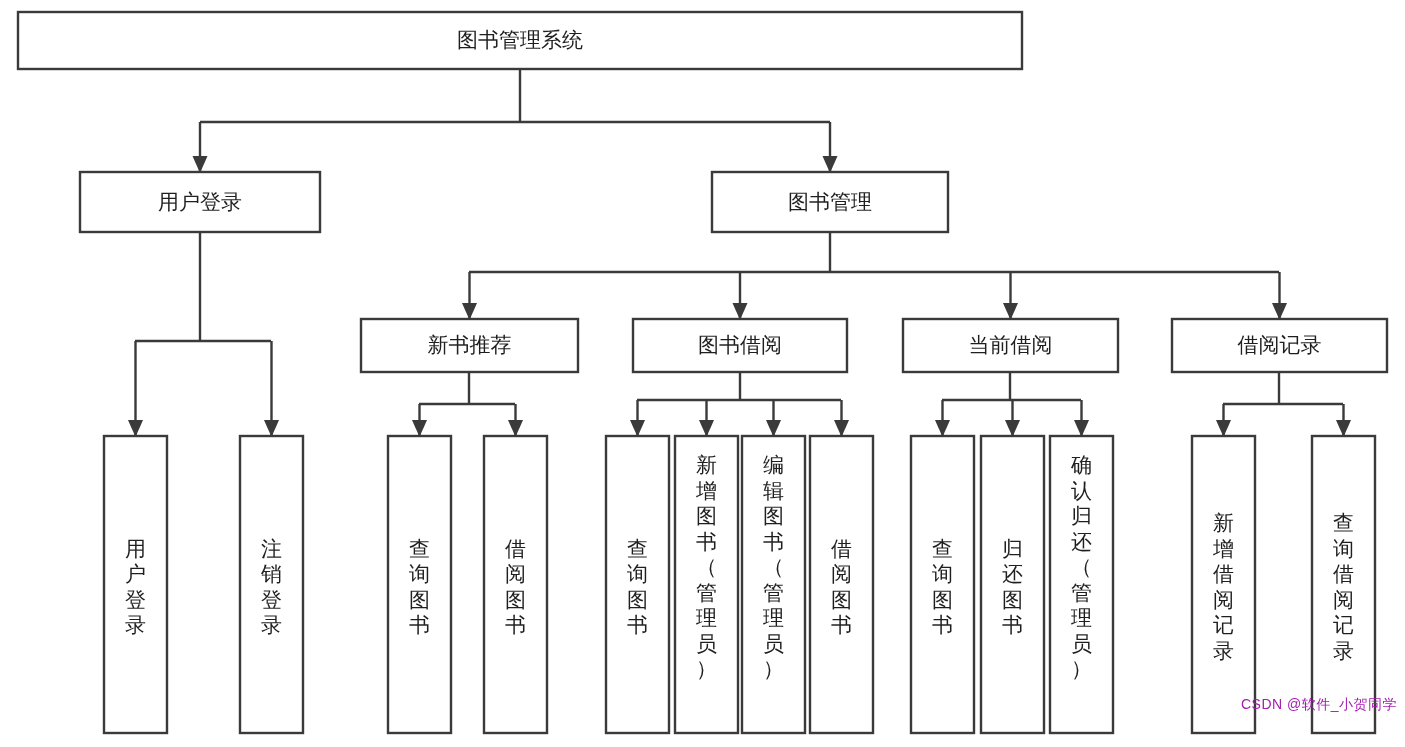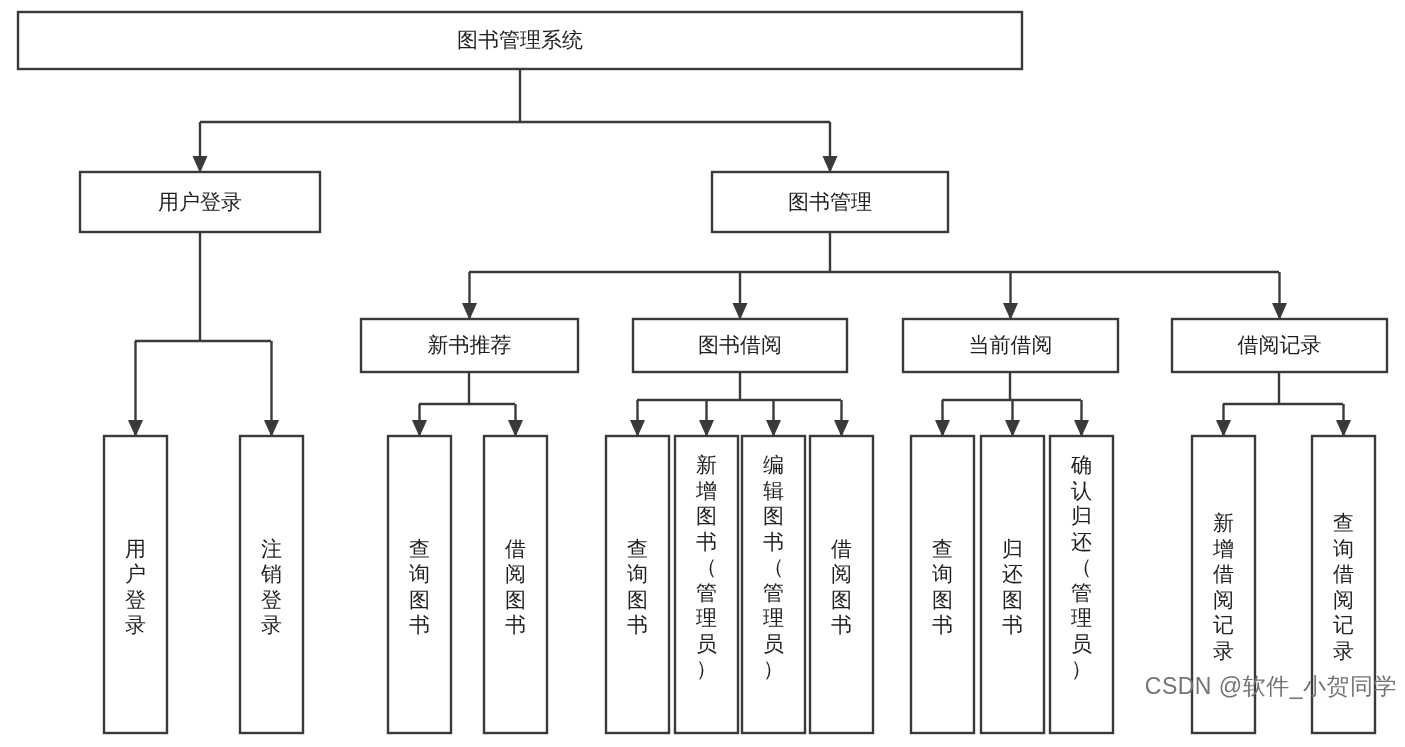--- a/index.html
+++ b/index.html
@@ -50,24 +50,24 @@
   }
   .node-label-v {
     font-family: "Liberation Sans", "DejaVu Sans", sans-serif;
     font-size: 21px;
     fill: #1f1f1f;
     text-anchor: middle;
   }
   .watermark {
     position: absolute;
     right: 8px;
-    bottom: 18px;
-    font-family: "Liberation Sans", "DejaVu Sans", sans-serif;
-    font-size: 23px;
-    color: #737373;
+    bottom: 6px;
+    font-family: "Liberation Sans", "DejaVu Sans", sans-serif;
+    font-size: 14px;
+    color: #a21caf;
     letter-spacing: 0.5px;
     white-space: nowrap;
     user-select: none;
   }
 </style>
 </head>
 <body>
 
 <div id="diagram-root">
   <svg class="flow" viewBox="0 0 1405 747" xmlns="http://www.w3.org/2000/svg">

